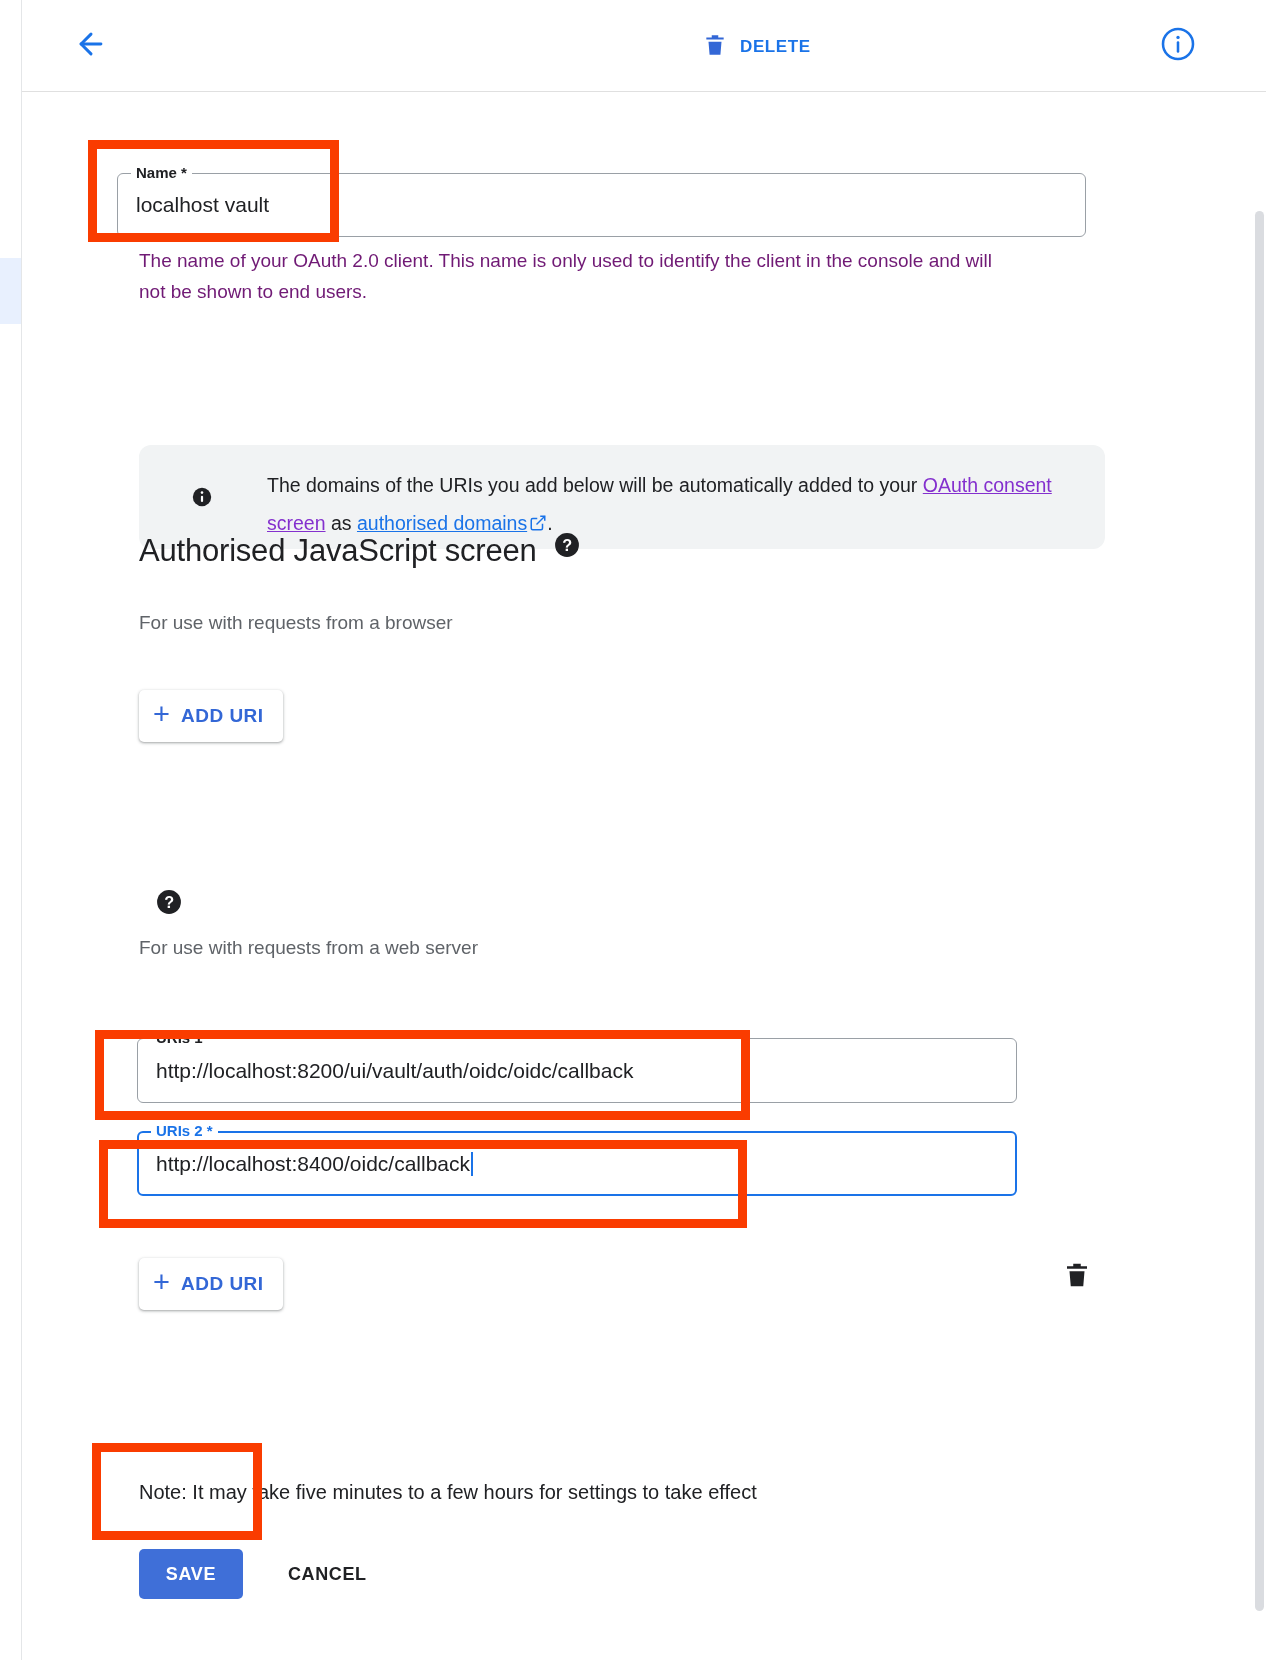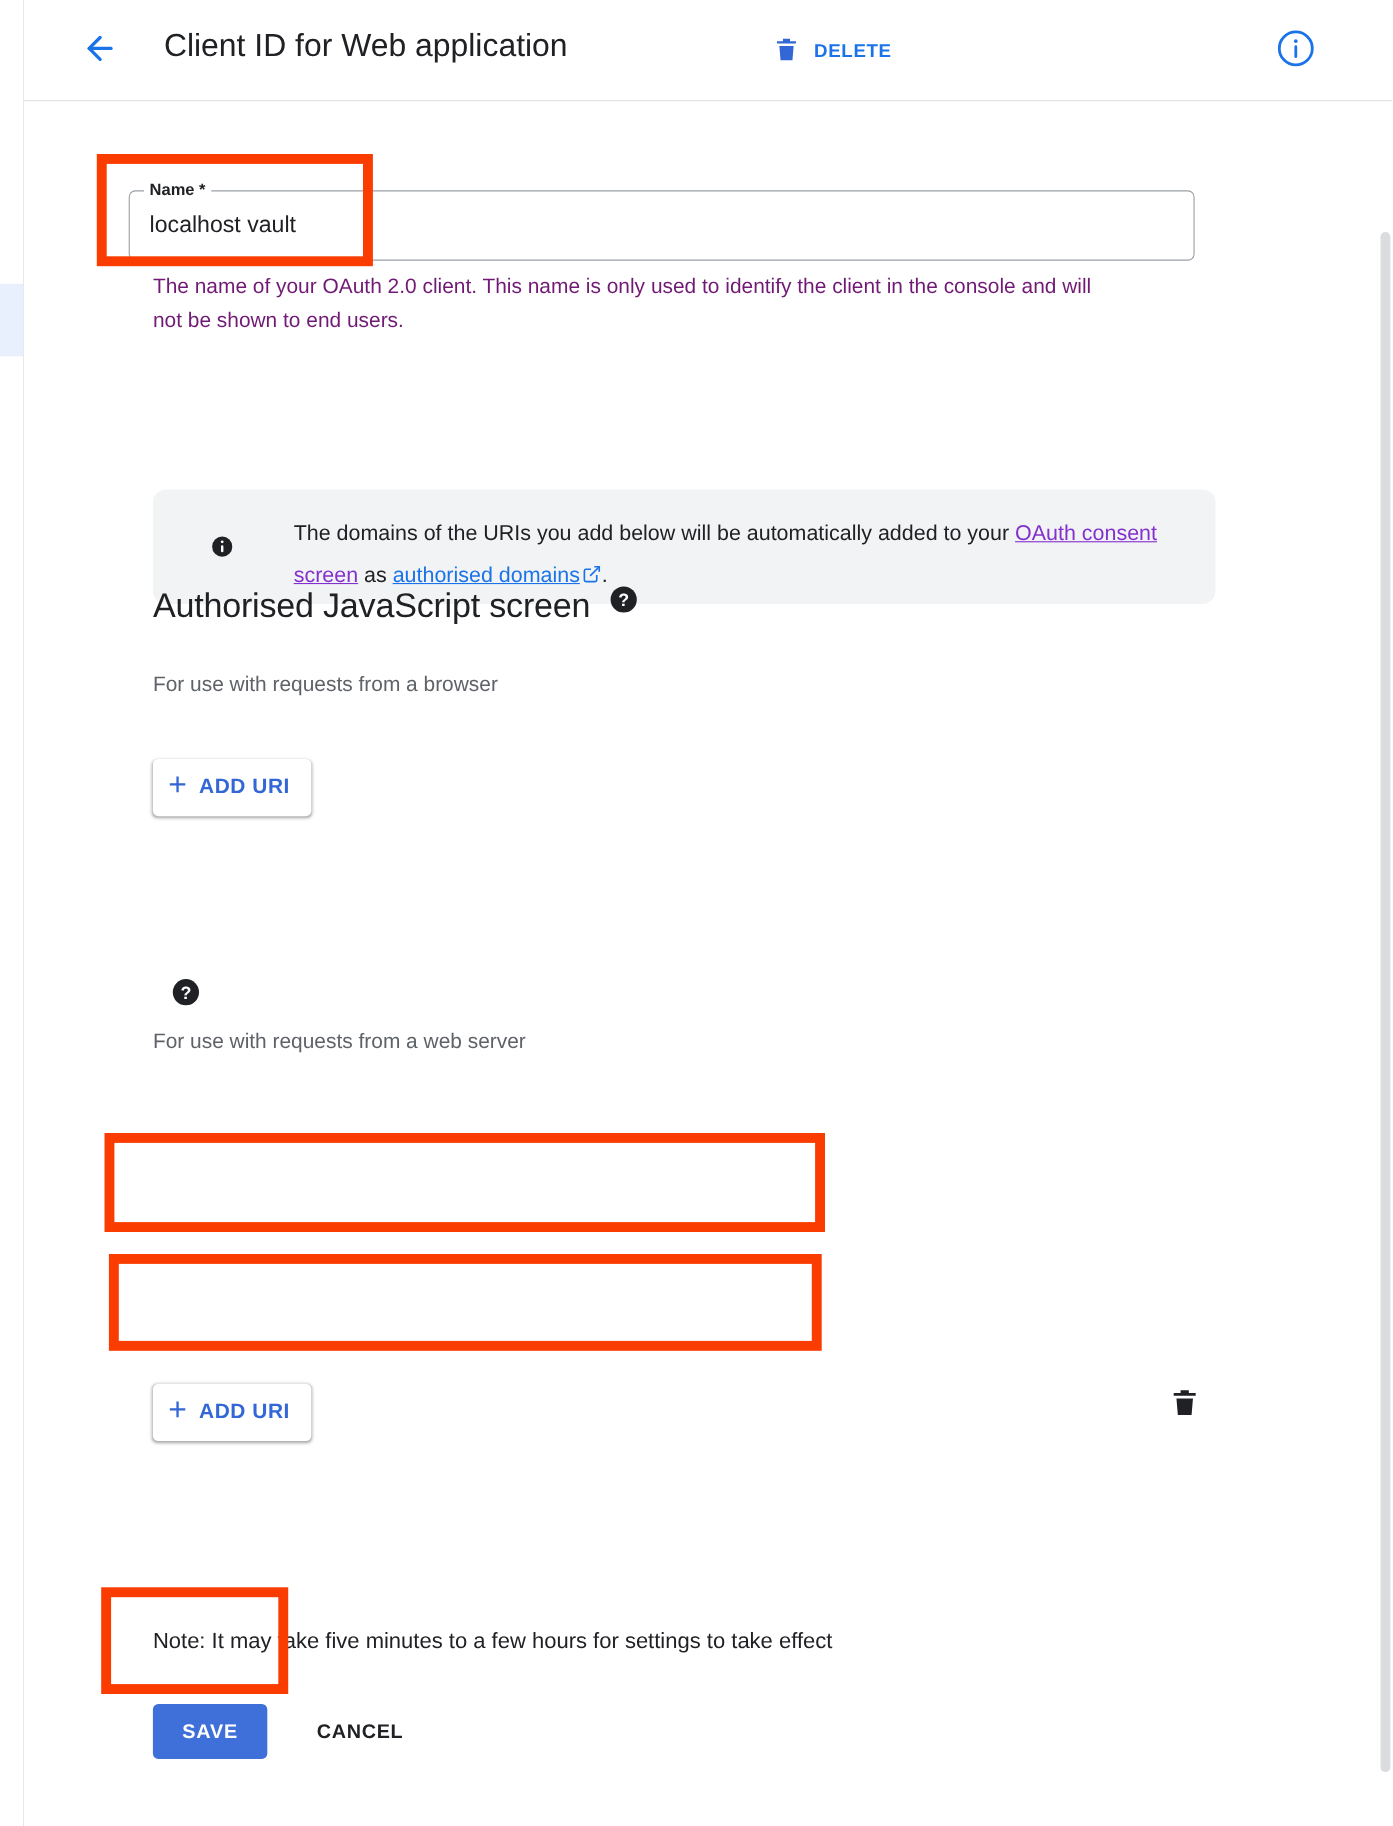--- a/index.html
+++ b/index.html
@@ -296,21 +296,20 @@
 
     <div class="back-btn">
       <span>
         <svg width="34" height="34" viewBox="0 0 24 24" fill="none" stroke="#1a73e8" stroke-width="2.1" stroke-linecap="round" stroke-linejoin="round">
           <path d="M19 12H5"></path>
             <path d="M12 19l-7-7 7-7"></path>
         </svg>
       </span>
     </div>
 
-    <div class="page-title">Client ID for Web application</div>
 
     <div class="delete-btn">
       <span>
         <svg width="26" height="28" viewBox="0 0 24 24" fill="#3367d6">
           <path d="M9 3h6v2h5v2H4V5h5V3zm-3 6h12l-1 12H7L6 9z"></path>
         </svg>
       </span>
       <span class="delete-label">DELETE</span>
     </div>
 
@@ -362,21 +361,31 @@
       <span class="lbl">ADD URI</span>
     </button>
 
     <div class="section-h" style="left:117px; top:794px;"><span class="help-dot"><svg width="26" height="26" viewBox="0 0 24 24" fill="#202124">
             <circle cx="12" cy="12" r="11"></circle>
             <text x="12" y="17.3" font-size="15" font-weight="bold" fill="#ffffff" text-anchor="middle" font-family="Liberation Sans, sans-serif">?</text>
           </svg></span></div>
 
     <div class="section-sub" style="left:117px; top:844px;">For use with requests from a web server</div>
 
-
+    <div class="field" style="left:115px; top:945px; width:880px; height:65px;">
+      <div class="notch-box"></div>
+      <div class="legend">URIs 1 *</div>
+      <div class="value">http://localhost:8200/ui/vault/auth/oidc/oidc/callback</div>
+    </div>
+
+    <div class="field focused" style="left:115px; top:1038px; width:880px; height:65px;">
+      <div class="notch-box"></div>
+      <div class="legend">URIs 2 *</div>
+      <div class="value"><span>http://localhost:8400/oidc/callback</span><span class="caret"></span></div>
+    </div>
 
     <div class="trash-row">
       <span>
         <svg width="30" height="32" viewBox="0 0 24 24" fill="#202124">
           <path d="M9 3h6v2h5v2H4V5h5V3zm-3 6h12l-1 12H7L6 9z"></path>
         </svg>
       </span>
     </div>
 
     <button class="add-uri" style="left:117px; top:1165px;">

